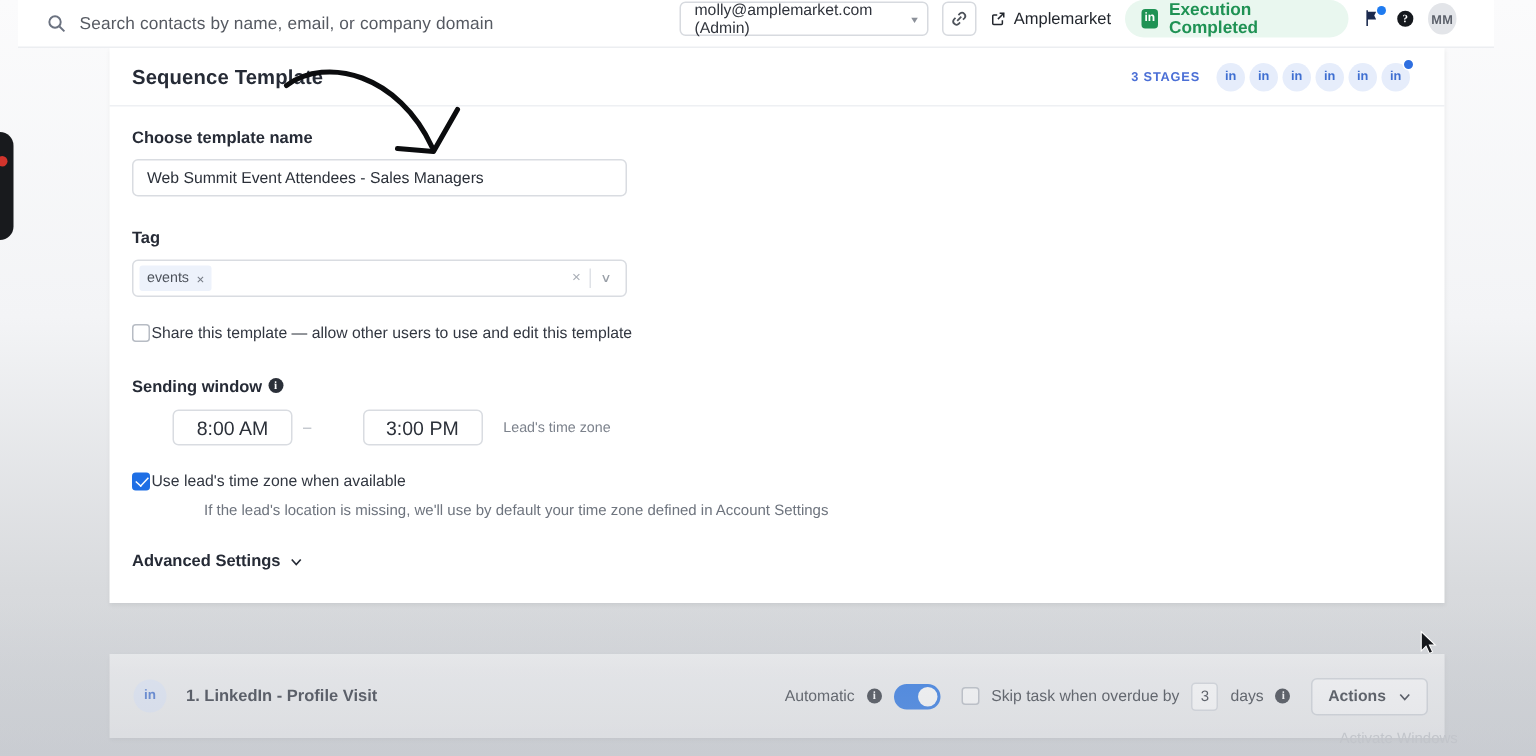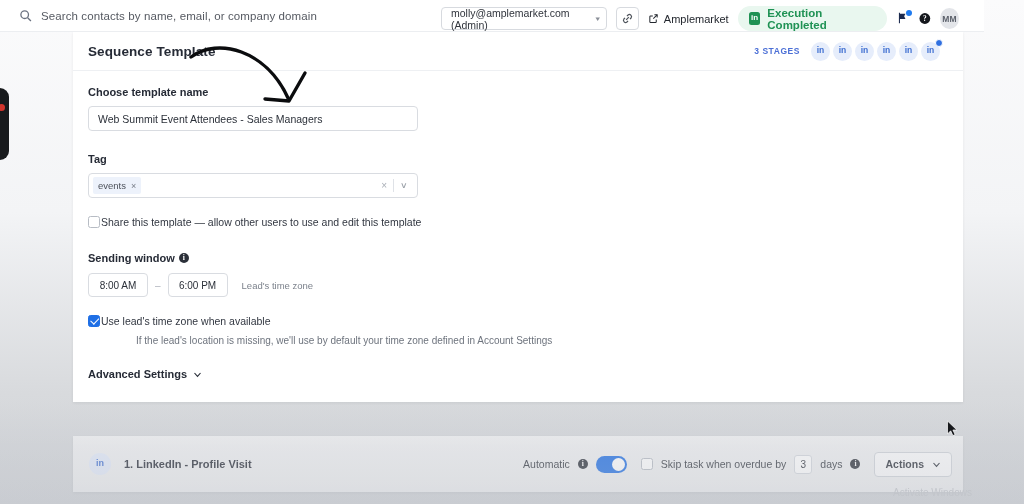--- a/index.html
+++ b/index.html
@@ -10,24 +10,24 @@
     background: #ffffff;
   }
   #app {
     position: relative;
     width: 1024px; height: 504px;
     background: linear-gradient(180deg, #fbfbfc 0%, #f3f4f6 42%, #d8dadd 78%, #cfd2d6 100%);
   }
 
   
   .topbar {
-    position: absolute; top: 0; left: 0;
+    position: absolute; top: 0; left: 12px;
     width: 984px; height: 32px;
     background: #ffffff;
-    display: flex; align-items: flex-end;
+    display: flex; align-items: flex-start;
     border-bottom: 1px solid #eceef1;
     z-index: 30;
   }
   .search-wrap {
     display: flex; align-items: center; gap: 9px;
     padding-left: 19px; flex: 1; height: 100%;
   }
   .search-icon { width: 13px; height: 13px; display: block; color: #6b7280; }
   .search-input {
     border: none; outline: none; background: transparent;
@@ -169,24 +169,24 @@
     display: inline-flex; align-items: center; justify-content: center;
     width: 10px; height: 10px; border-radius: 50%;
     background: #2b3039; color: #fff;
     font-size: 7.5px; font-weight: bold;
     vertical-align: middle; margin-left: 4px;
     font-family: "Liberation Serif", serif; line-height: 1;
   }
 
   .time-row { display: flex; align-items: center; gap: 7px; }
   .time-box {
-    width: 60px; height: 24px;
+    width: 80px; height: 24px;
     border: 1px solid #d9dce1; border-radius: 4px; background: #fff;
     display: flex; align-items: center; justify-content: center;
-    font-size: 10px; color: #2b3039;
+    font-size: 13px; color: #2b3039; margin-left: 27px;
   }
   .dash { color: #b0b5bd; font-size: 10px; }
   .tz-note { font-size: 9.5px; color: #7c828c; margin-left: 7px; }
 
   .helper-text { font-size: 10px; color: #6e747e; margin-top: 8px; margin-left: 0; padding-left: 48px; }
 
   .adv {
     display: flex; align-items: center; gap: 6px;
     margin-top: 22px; font-size: 11px; font-weight: bold; color: #262b36;
   }
@@ -366,21 +366,21 @@
       <div class="row-check">
         <span class="cbox"></span>
         <span class="check-text">Share this template — allow other users to use and edit this template</span>
       </div>
 
       <div style="margin-top:20px;">
         <span class="field-label" style="display:inline-block;margin-bottom:9px;">Sending window</span><span class="info-dot">i</span>
         <div class="time-row">
           <div class="time-box">8:00 AM</div>
           <span class="dash">–</span>
-          <div class="time-box">6:00 PM</div>
+          <div class="time-box">3:00 PM</div>
           <span class="tz-note">Lead's time zone</span>
         </div>
       </div>
 
       <div class="row-check">
         <span class="cbox on"></span>
         <span class="check-text">Use lead's time zone when available</span>
       </div>
       <div class="helper-text">If the lead's location is missing, we'll use by default your time zone defined in Account Settings</div>
 

